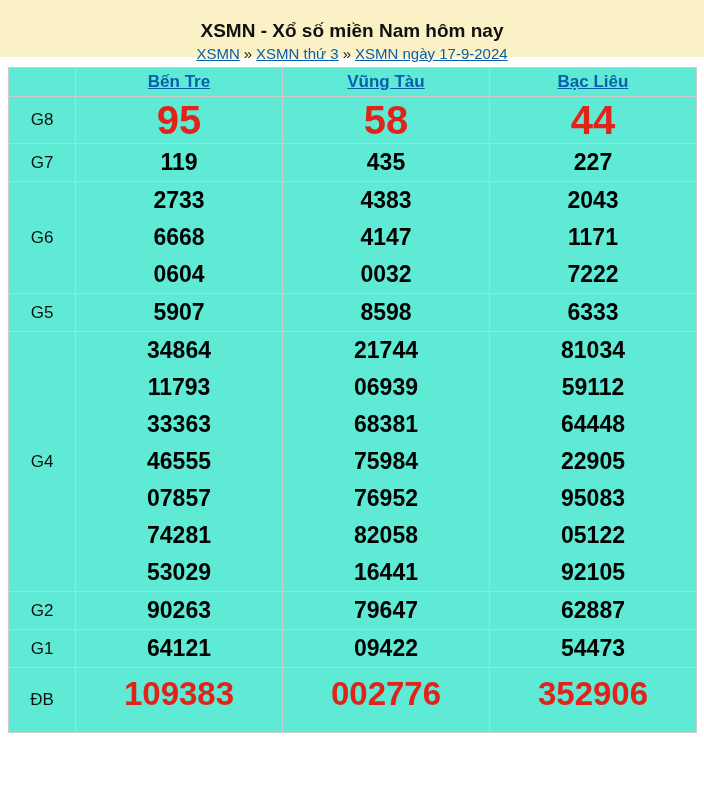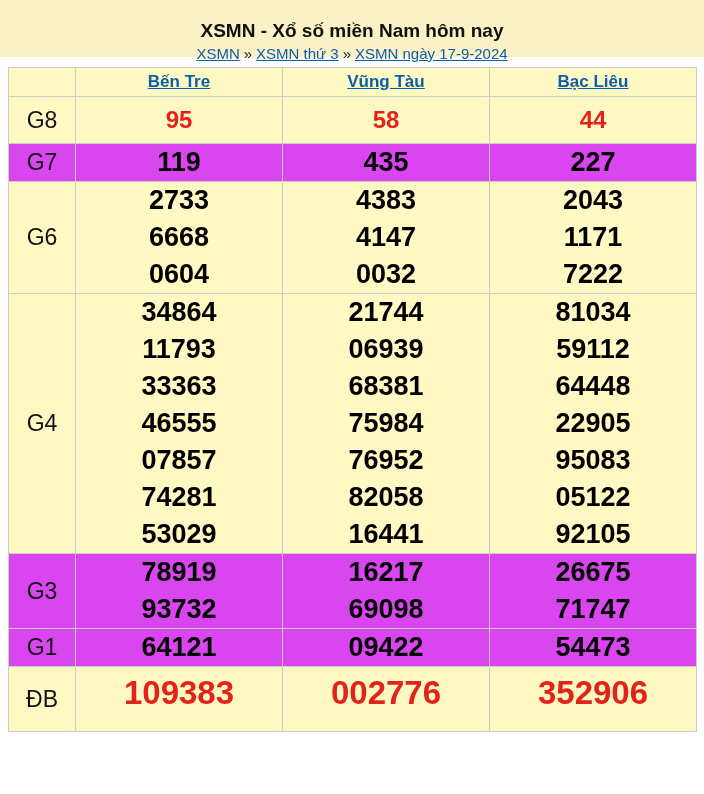--- a/index.html
+++ b/index.html
@@ -29,45 +29,45 @@
   .table-wrap { margin: 10px 7px 0 8px; }
   table.results {
     width: 689px;
     border-collapse: collapse;
     table-layout: fixed;
   }
   table.results th, table.results td {
     border: 1px solid #cccccc;
     text-align: center;
     vertical-align: middle;
-    background: #fef9c3;
+    background: #5eead4;
   }
   col.label-col { width: 67px; }
 
   thead th {
     height: 29px;
     background: #F1F1F1;
     font-size: 17px;
   }
   thead th a {
     color: #0B5EAA; font-weight: bold; text-decoration: underline; cursor: pointer;
   }
 
-  tr.striped td { background: #d946ef; }
+  tr.striped td { background: #5eead4; }
 
   td.label-cell {
-    font-size: 23px; font-weight: normal; color: #111;
+    font-size: 17px; font-weight: normal; color: #111;
   }
 
   .num-line {
     height: 37px; line-height: 37px;
-    font-size: 27px; font-weight: bold; color: #000;
+    font-size: 23px; font-weight: bold; color: #000;
   }
   tr.highlight .num-line { color: #E2231A; }
-  tbody tr:first-child .num-line { height: 46px; line-height: 46px; font-size: 24px; }
+  tbody tr:first-child .num-line { height: 46px; line-height: 46px; font-size: 40px; }
   tbody tr:last-child  .num-line { height: 64px; line-height: 52px; font-size: 33px; }
 </style>
 </head>
 <body>
 
 <div class="banner">
   <div class="page-title">XSMN - Xổ số miền Nam hôm nay</div>
   <div class="breadcrumb">
     <a>XSMN</a><span class="crumb-sep">»</span><a>XSMN thứ 3</a><span class="crumb-sep">»</span><a>XSMN ngày 17-9-2024</a>
   </div>
@@ -125,20 +125,32 @@
             <div class="num-line">4383</div>
             <div class="num-line">4147</div>
             <div class="num-line">0032</div>
           </td>
           <td>
             <div class="num-line">2043</div>
             <div class="num-line">1171</div>
             <div class="num-line">7222</div>
           </td>
         </tr>
+        <tr class="striped">
+          <td class="label-cell">G5</td>
+          <td>
+            <div class="num-line">5907</div>
+          </td>
+          <td>
+            <div class="num-line">8598</div>
+          </td>
+          <td>
+            <div class="num-line">6333</div>
+          </td>
+        </tr>
         <tr>
           <td class="label-cell">G4</td>
           <td>
             <div class="num-line">34864</div>
             <div class="num-line">11793</div>
             <div class="num-line">33363</div>
             <div class="num-line">46555</div>
             <div class="num-line">07857</div>
             <div class="num-line">74281</div>
             <div class="num-line">53029</div>
@@ -155,33 +167,30 @@
           <td>
             <div class="num-line">81034</div>
             <div class="num-line">59112</div>
             <div class="num-line">64448</div>
             <div class="num-line">22905</div>
             <div class="num-line">95083</div>
             <div class="num-line">05122</div>
             <div class="num-line">92105</div>
           </td>
         </tr>
-        <tr class="striped">
-          <td class="label-cell">G3</td>
-          <td>
-            <div class="num-line">78919</div>
-            <div class="num-line">93732</div>
-          </td>
-          <td>
-            <div class="num-line">16217</div>
-            <div class="num-line">69098</div>
-          </td>
-          <td>
-            <div class="num-line">26675</div>
-            <div class="num-line">71747</div>
+        <tr>
+          <td class="label-cell">G2</td>
+          <td>
+            <div class="num-line">90263</div>
+          </td>
+          <td>
+            <div class="num-line">79647</div>
+          </td>
+          <td>
+            <div class="num-line">62887</div>
           </td>
         </tr>
         <tr class="striped">
           <td class="label-cell">G1</td>
           <td>
             <div class="num-line">64121</div>
           </td>
           <td>
             <div class="num-line">09422</div>
           </td>

